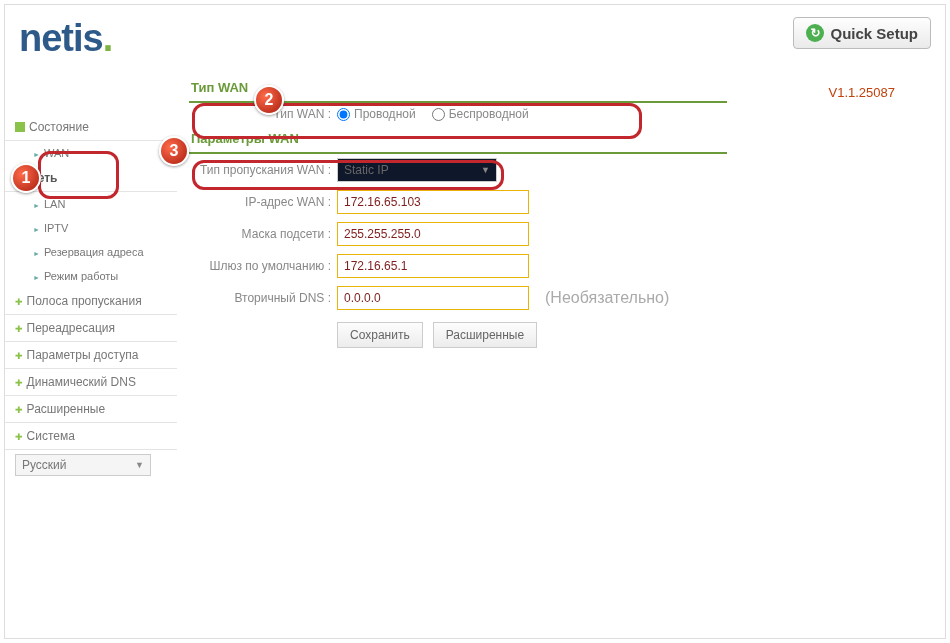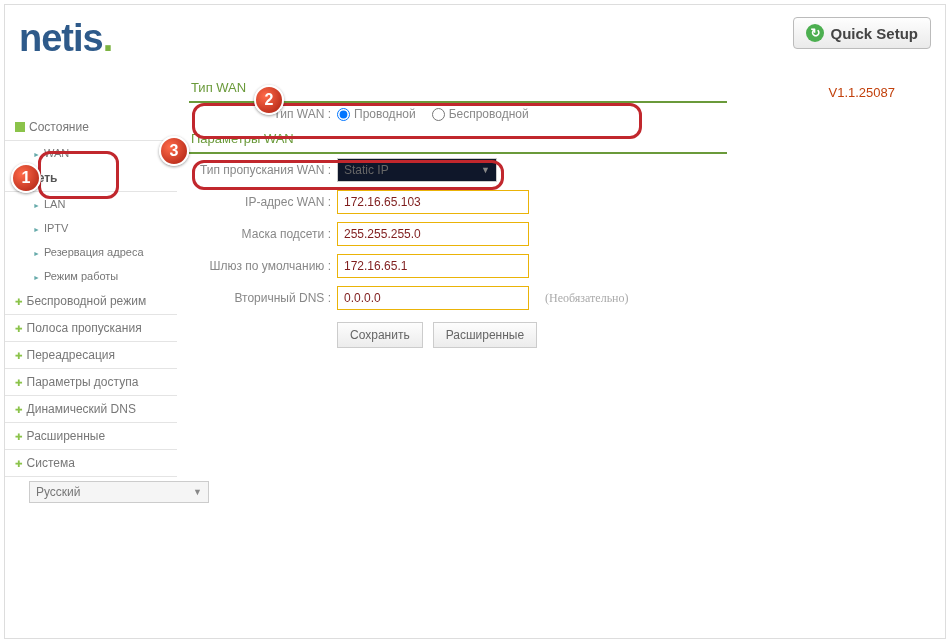--- a/index.html
+++ b/index.html
@@ -14,35 +14,35 @@
 .main { display: flex; }
 .sidebar { width: 172px; margin-top: 48px; }
 .sidebar-item { padding: 6px 6px 6px 10px; border-bottom: 1px solid #e4e4e4; color: #777; cursor: pointer; display: flex; align-items: center; gap: 4px; font-size: 12px; }
 .sidebar-item.sub { padding-left: 28px; border-bottom: none; font-size: 11px; }
 .sidebar-item.expanded { font-weight: bold; color: #555; }
 .bullet { width: 10px; height: 10px; display: inline-block; }
 .bullet-green { background: #8bc34a; }
 .bullet-orange { background: #ff9800; }
 .bullet-plus::before { content: "✚"; color: #8bc34a; font-size: 9px; }
 .bullet-arrow::before { content: "►"; color: #6aa; font-size: 7px; }
-.lang-select { width: 180px; margin: 4px 24px; border: 1px solid #ccc; background: #f5f5f5; padding: 3px 6px; color: #777; display: flex; justify-content: space-between; align-items: center; cursor: pointer; }
+.lang-select { width: 136px; margin: 4px 10px; border: 1px solid #ccc; background: #f5f5f5; padding: 3px 6px; color: #777; display: flex; justify-content: space-between; align-items: center; cursor: pointer; }
 .chevron { font-size: 9px; color: #888; }
 .content { flex: 1; padding: 8px 20px 0 12px; max-width: 570px; }
-.section-title { color: #6a9a3a; font-weight: normal; font-size: 13px; border-bottom: 2px solid #6a9a3a; padding: 6px 2px; }
+.section-title { color: #6a9a3a; font-weight: bold; font-size: 13px; border-bottom: 2px solid #6a9a3a; padding: 6px 2px; }
 .form-row { display: flex; align-items: center; padding: 4px 0; }
 .form-label { width: 148px; text-align: right; padding-right: 6px; color: #888; font-size: 12px; }
 .form-field { flex: 1; display: flex; align-items: center; gap: 8px; }
 .form-field input[type="text"] { border: 1px solid #eab308; padding: 4px 6px; width: 192px; font-size: 12px; color: #7f1d1d; }
 .select-box { border: 1px solid #ccc; padding: 4px 6px; width: 160px; background: #0f172a; display: flex; justify-content: space-between; align-items: center; color: #666; cursor: pointer; }
 .radio-row { display: flex; gap: 16px; align-items: center; }
 .radio-opt { display: flex; align-items: center; gap: 4px; color: #888; cursor: pointer; }
 .radio-opt input { margin: 0; }
 .btn-row { display: flex; gap: 10px; padding: 8px 0 8px 148px; }
 .btn { border: 1px solid #ccc; background: linear-gradient(#fdfdfd,#ececec); padding: 5px 12px; color: #666; cursor: pointer; font-size: 12px; }
-.optional { color: #aaa; font-size: 12px; margin-left: 8px; font-family: Liberation Serif, serif; }
+.optional { color: #aaa; font-size: 16px; margin-left: 8px; }
 
 .marker { position: absolute; width: 30px; height: 30px; background: radial-gradient(circle at 35% 35%, #ff6b4a, #a81d0f); border: 2px solid #fff; border-radius: 50%; color: #fff; font-weight: bold; font-size: 16px; display: flex; align-items: center; justify-content: center; box-shadow: 0 1px 3px rgba(0,0,0,.4); z-index: 20; }
 .anno-box { position: absolute; border: 3px solid #c1272d; border-radius: 12px; z-index: 10; pointer-events: none; }
 </style>
 </head>
 <body>
 
 <div class="container">
   <div class="header">
     <div class="logo"><span>netis</span><span class="logo-dot">.</span></div>
@@ -75,24 +75,20 @@
           <span class="bullet-arrow"></span>
           <span>IPTV</span>
         </div>
       <div class="sidebar-item sub">
           <span class="bullet-arrow"></span>
           <span>Резервация адреса</span>
         </div>
       <div class="sidebar-item sub">
           <span class="bullet-arrow"></span>
           <span>Режим работы</span>
-        </div>
-      <div class="sidebar-item">
-          <span class="bullet-plus"></span>
-          <span>Беспроводной режим</span>
         </div>
       <div class="sidebar-item">
           <span class="bullet-plus"></span>
           <span>Полоса пропускания</span>
         </div>
       <div class="sidebar-item">
           <span class="bullet-plus"></span>
           <span>Переадресация</span>
         </div>
       <div class="sidebar-item">

